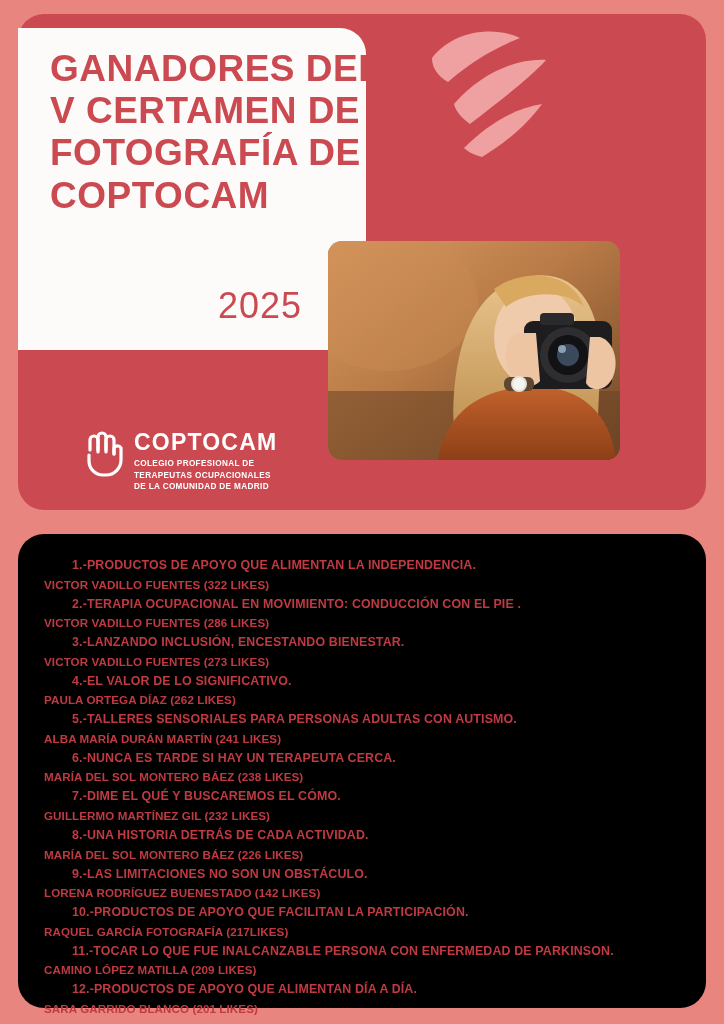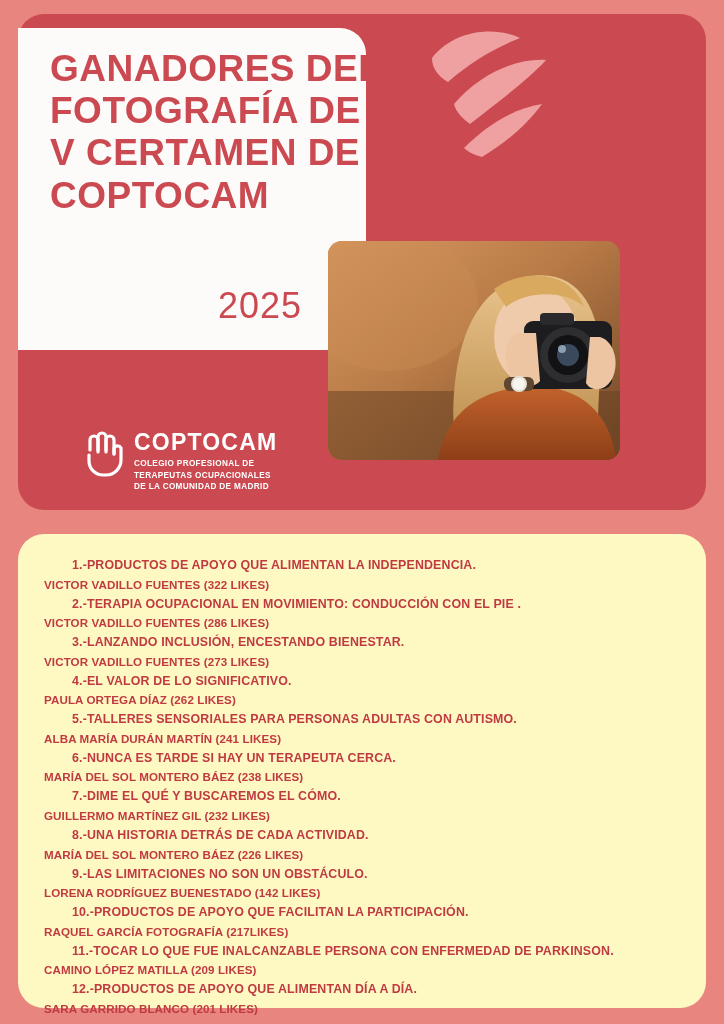--- a/index.html
+++ b/index.html
@@ -109,21 +109,21 @@
     margin-top: 4px;
   }
 
   
   .list-panel {
     position: absolute;
     left: 18px;
     top: 534px;
     width: 688px;
     height: 474px;
-    background: #fef9c3;
+    background: #000000;
     border-radius: 26px;
     padding: 22px 26px 10px 26px;
   }
   .entry { margin-bottom: 1px; }
   .entry-title {
     color: #C03A42;
     font-size: 12.4px;
     font-weight: bold;
     letter-spacing: 0.15px;
     padding-left: 28px;
@@ -214,22 +214,22 @@
           <div>COLEGIO PROFESIONAL DE</div>
           <div>TERAPEUTAS OCUPACIONALES</div>
           <div>DE LA COMUNIDAD DE MADRID</div>
         </div>
       </div>
     </div>
   </div>
 
   <div class="title">
     <div>GANADORES DEL</div>
+    <div>V CERTAMEN DE</div>
     <div>FOTOGRAFÍA DE</div>
-    <div>V CERTAMEN DE</div>
     <div>COPTOCAM</div>
   </div>
   <div class="year">2025</div>
 
   <div class="list-panel">
     <div class="entry">
       <div class="entry-title">1.-PRODUCTOS DE APOYO QUE ALIMENTAN LA INDEPENDENCIA.</div>
       <div class="entry-author">VICTOR VADILLO FUENTES (322 LIKES)</div>
     </div>
     <div class="entry">

